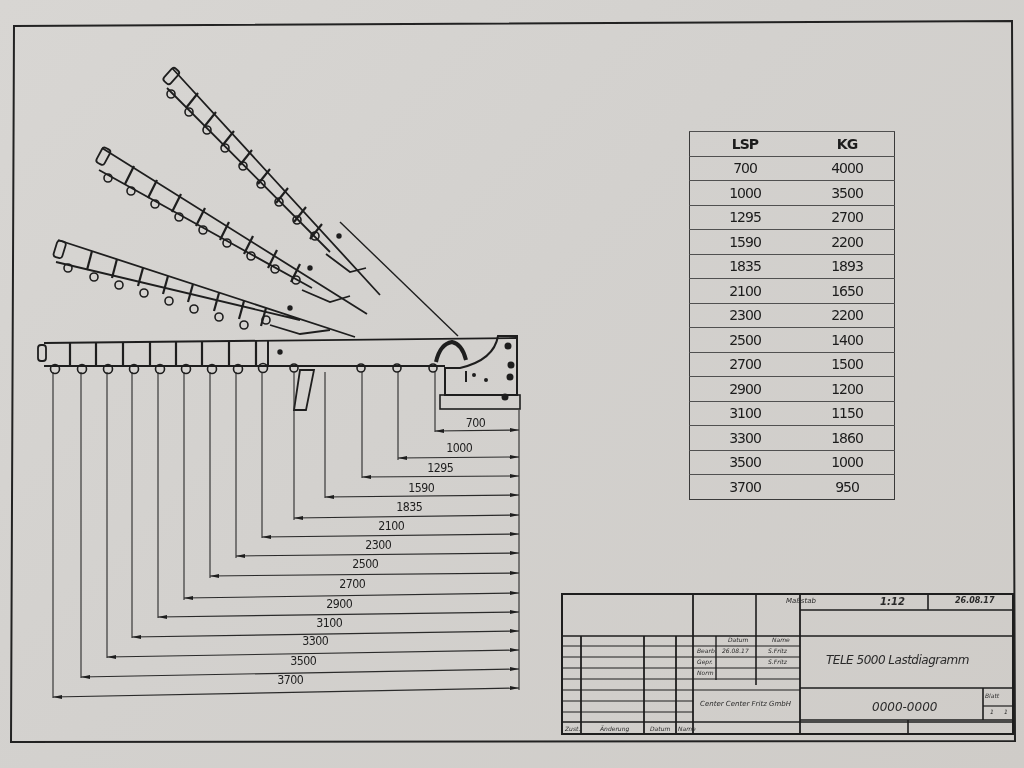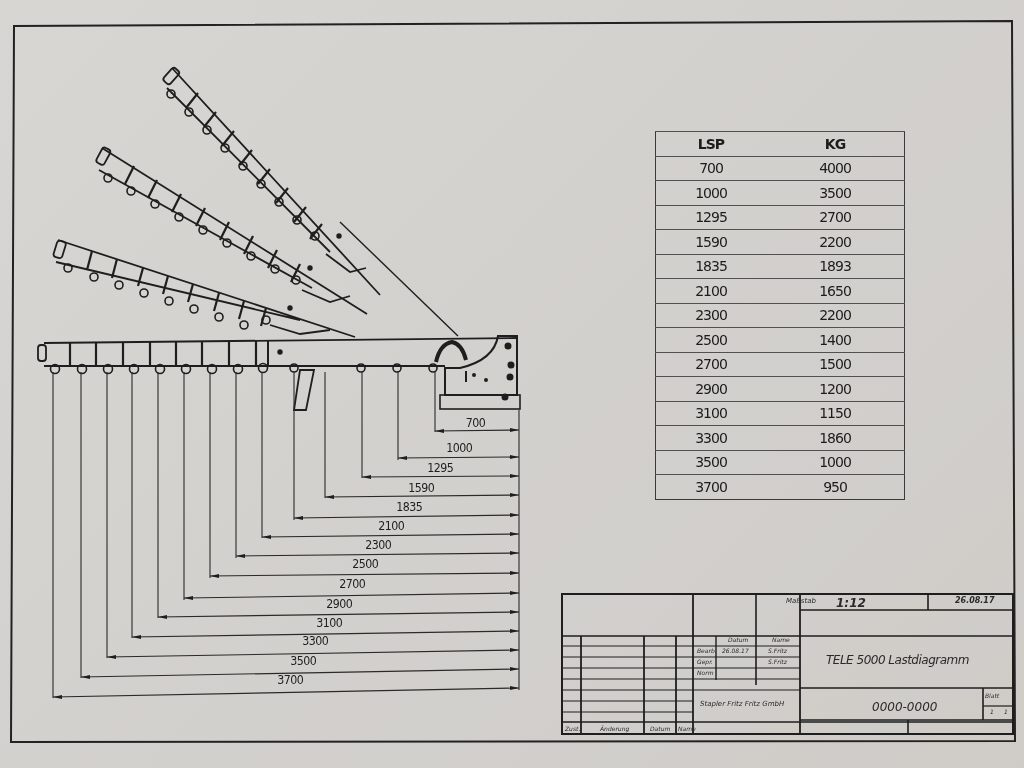--- a/index.html
+++ b/index.html
@@ -15,21 +15,21 @@
   }
   svg.drawing { position: absolute; left: 0; top: 0; }
   .lbl {
     position: absolute; font-family: "DejaVu Sans", sans-serif;
     font-size: 13px; color: #1e1e1e; letter-spacing: -0.6px;
     transform: scaleX(0.85); transform-origin: center;
     white-space: nowrap; line-height: 1;
   }
   
   .load-table {
-    position: absolute; left: 655px; top: 131px; width: 250px;
+    position: absolute; left: 689px; top: 131px; width: 206px;
     border-collapse: collapse; border: 1.5px solid #3a3a3a;
     font-family: "DejaVu Sans", sans-serif; color: #1c1c1c;
   }
   .load-table td, .load-table th {
     border-top: 1px solid #505050; height: 23.5px; padding: 0;
     font-size: 14px; text-align: center; font-weight: normal;
     letter-spacing: -1px;
   }
   .load-table th { font-weight: bold; font-size: 14px; }
   .load-table .c1 { width: 110px; }
@@ -362,37 +362,37 @@
         </tr>
       <tr>
           <td>3700</td>
           <td>950</td>
         </tr>
     </tbody>
   </table>
 
   <div>
     <span class="ti" style="left:786px;top:598px;font-size:7px">Maßstab</span>
-    <span class="ti" style="left:836px;top:597px;font-size:12px;font-weight:bold">1:12</span>
+    <span class="ti" style="left:880px;top:597px;font-size:10px;font-weight:bold">1:12</span>
     <span class="ti" style="left:955px;top:597px;font-size:8px;font-weight:bold">26.08.17</span>
 
     <span class="ti" style="left:728px;top:637px;font-size:6px">Datum</span>
     <span class="ti" style="left:772px;top:637px;font-size:6px">Name</span>
 
     <span class="ti" style="left:697px;top:648px;font-size:6px">Bearb.</span>
     <span class="ti" style="left:722px;top:648px;font-size:6px">26.08.17</span>
     <span class="ti" style="left:768px;top:648px;font-size:6px">S.Fritz</span>
 
     <span class="ti" style="left:697px;top:659px;font-size:6px">Gepr.</span>
     <span class="ti" style="left:768px;top:659px;font-size:6px">S.Fritz</span>
 
     <span class="ti" style="left:697px;top:670px;font-size:6px">Norm</span>
 
     <span class="ti" style="left:826px;top:654px;font-size:12px;letter-spacing:-0.5px">TELE 5000 Lastdiagramm</span>
-    <span class="ti" style="left:700px;top:701px;font-size:7px">Stapler Fritz Fritz GmbH</span>
+    <span class="ti" style="left:700px;top:701px;font-size:7px">Center Center Fritz GmbH</span>
     <span class="ti" style="left:872px;top:701px;font-size:12px">0000-0000</span>
     <span class="ti" style="left:985px;top:693px;font-size:6px">Blatt</span>
     <span class="ti" style="left:990px;top:709px;font-size:6px">1</span>
     <span class="ti" style="left:1004px;top:709px;font-size:6px">1</span>
 
     <span class="ti" style="left:565px;top:726px;font-size:6px">Zust.</span>
     <span class="ti" style="left:600px;top:726px;font-size:6px">Änderung</span>
     <span class="ti" style="left:650px;top:726px;font-size:6px">Datum</span>
     <span class="ti" style="left:678px;top:726px;font-size:6px">Name</span>
   </div>

